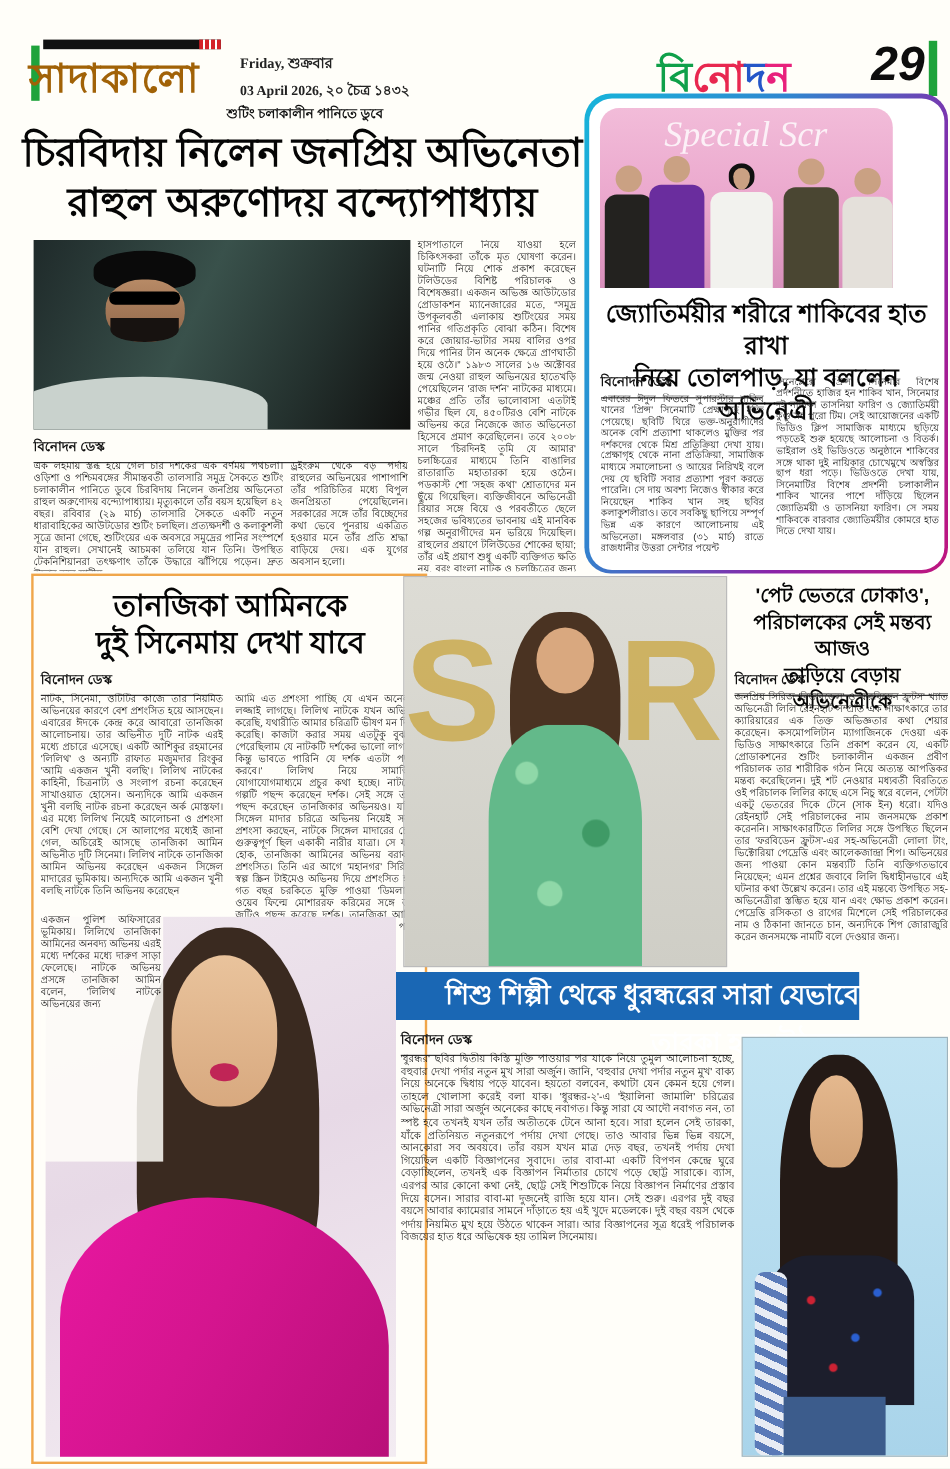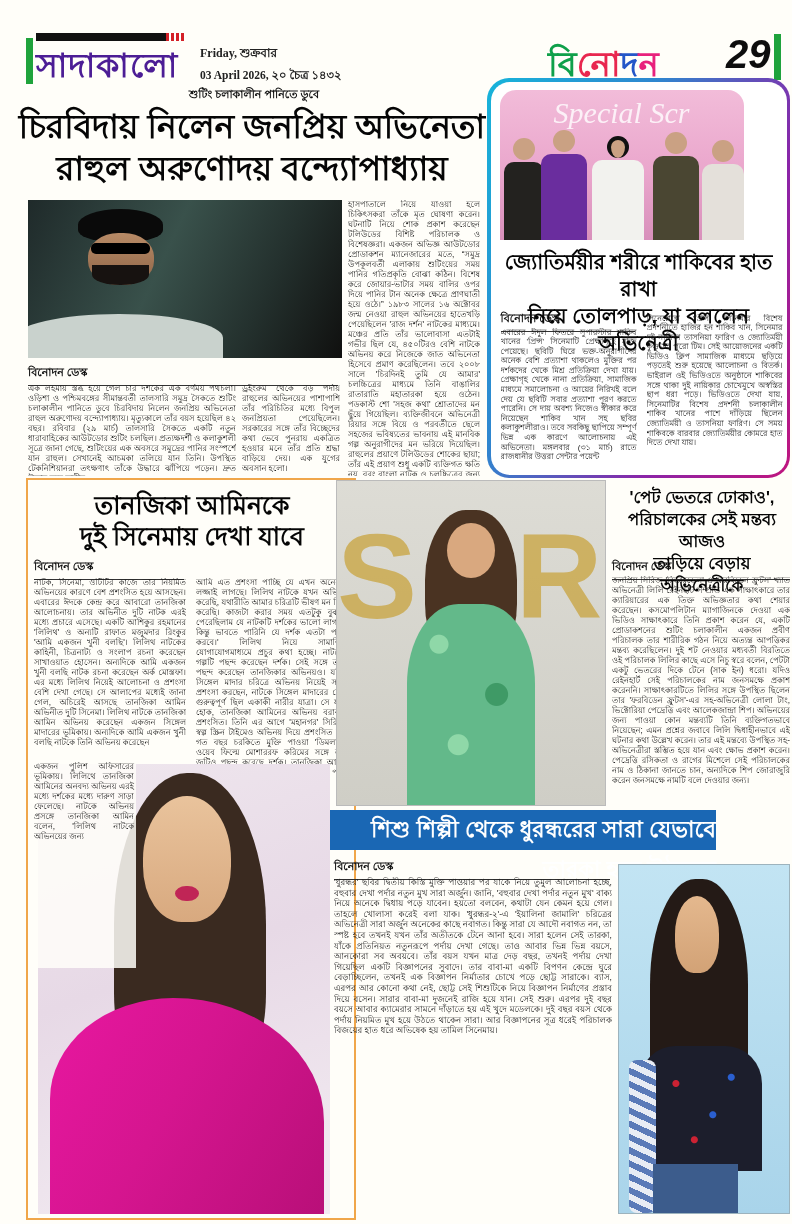--- a/index.html
+++ b/index.html
@@ -5,21 +5,21 @@
   * { margin:0; padding:0; box-sizing:border-box; }
   html,body { background:#e8e8e0; }
   body { font-family:"Liberation Sans", sans-serif; }
   .page { position:relative; width:792px; height:1224px; background:#fffef9; margin:0 auto; overflow:hidden; }
 
   
   .greenbar { position:absolute; width:7px; height:46px; background:#1fa33c; }
   .masthead-topbar { position:absolute; left:36px; top:33px; width:148px; height:8px; background:#111; }
   .masthead-flag { position:absolute; right:0; top:0; width:18px; height:8px;
       background:repeating-linear-gradient(90deg,#d42027 0 3px,#fff 3px 5px); }
-  .masthead { position:absolute; left:36px; top:40px; font-size:33px; font-weight:800; color:#4c1d95; letter-spacing:1px; }
+  .masthead { position:absolute; left:24px; top:40px; font-size:33px; font-weight:800; color:#a16207; letter-spacing:1px; }
   .dateblock { position:absolute; left:200px; top:44px; color:#222; }
   .dateblock .d1 { font-size:12px; font-weight:700; font-family:"Liberation Serif", serif; }
   .dateblock .d2 { font-size:11.5px; font-weight:700; font-family:"Liberation Serif", serif; margin-top:3px; }
   .section-title { position:absolute; left:548px; top:38px; font-size:34px; font-weight:800; }
   .section-title span { display:inline-block; }
   .sec-c1 { color:#0fa04a; } .sec-c2 { color:#e8274f; } .sec-c3 { color:#2456c8; } .sec-c4 { color:#e8217c; }
   .pagenum { position:absolute; left:726px; top:32px; font-size:40px; font-weight:800; color:#0d0d0d;font-style:italic; }
 
   
   .kicker { position:absolute; text-align:center; font-weight:700; font-size:11px; color:#111; }

